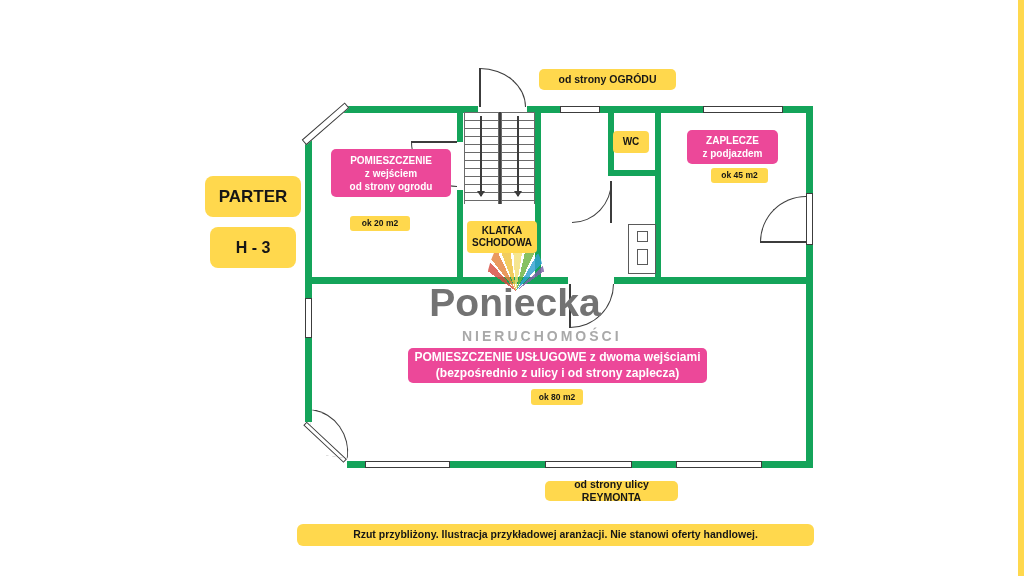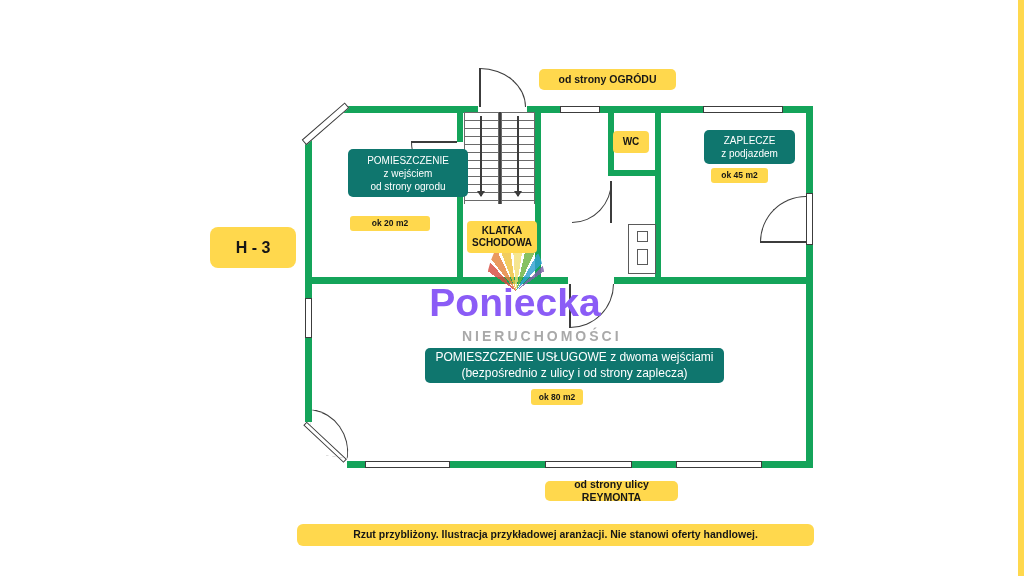--- a/index.html
+++ b/index.html
@@ -7,23 +7,23 @@
     position:relative; width:1024px; height:576px; background:#fff;
     font-family:"Liberation Sans", sans-serif; overflow:hidden;
   }
   .abs { position:absolute; box-sizing:border-box; }
   .yellow-pill {
     position:absolute; background:#ffd84d; color:#161616; font-weight:bold;
     display:flex; align-items:center; justify-content:center; text-align:center;
     border-radius:6px; box-sizing:border-box; line-height:1.25;
   }
   .green-pill {
-    position:absolute; background:#0f766e; color:#ffffff; font-weight:normal;
+    position:absolute; background:#ec4899; color:#ffffff; font-weight:bold;
     display:flex; align-items:center; justify-content:center; text-align:center;
-    border-radius:5px; box-sizing:border-box; line-height:1.3;margin-left:17px;
+    border-radius:5px; box-sizing:border-box; line-height:1.3;
   }
   .multi { white-space:pre-line; }
   .wall { position:absolute; background:#14a45a; }
   .window { position:absolute; background:#ffffff; border:1px solid #3c3c3c; box-sizing:border-box; }
   .leaf { position:absolute; background:#3c3c3c; }
   .leaf-panel { position:absolute; background:#ffffff; border:1px solid #3c3c3c; box-sizing:border-box; }
   .arc { position:absolute; box-sizing:border-box; border:0 solid #3c3c3c; }
   .arc.tr { border-top-width:1.5px; border-right-width:1.5px; border-top-right-radius:100% 100%; }
   .arc.tl { border-top-width:1.5px; border-left-width:1.5px; border-top-left-radius:100% 100%; }
   .arc.br { border-bottom-width:1.5px; border-right-width:1.5px; border-bottom-right-radius:100% 100%; }
@@ -45,34 +45,35 @@
     background:conic-gradient(from -55deg at 50% 100%,
       #d64b40 0 13deg, transparent 13deg 17deg,
       #e5833c 17deg 30deg, transparent 30deg 34deg,
       #efc13b 34deg 47deg, transparent 47deg 51deg,
       #f3e077 51deg 64deg, transparent 64deg 68deg,
       #6cb33f 68deg 81deg, transparent 81deg 85deg,
       #2f9fd0 85deg 98deg, transparent 98deg 102deg,
       #7d5fa8 102deg 110deg, transparent 110deg 360deg);
   }
   .brand-text {
-    position:absolute; color:#8b5cf6; font-weight:bold; text-align:center;
+    position:absolute; color:#737373; font-weight:bold; text-align:center;
   }
   .brand-sub {
     position:absolute; color:#a9a9a9; font-weight:bold; text-align:center; letter-spacing:3px;
   }
 </style>
 </head>
 <body>
 
 <div id="canvas">
 
 
   <div class="yellow-pill" style="left:539px;top:69px;width:137px;height:21px;font-size:10.5px;border-radius:5px;">od strony OGRÓDU</div>
 
+  <div class="yellow-pill" style="left:205px;top:176px;width:96px;height:41px;font-size:17px;border-radius:8px;">PARTER</div>
   <div class="yellow-pill" style="left:210px;top:227px;width:86px;height:41px;font-size:16px;border-radius:8px;">H - 3</div>
 
   <div class="wall" style="left:343px;top:106px;width:135px;height:7px;"></div>
   <div class="wall" style="left:527px;top:106px;width:33px;height:7px;"></div>
   <div class="wall" style="left:600px;top:106px;width:103px;height:7px;"></div>
   <div class="wall" style="left:783px;top:106px;width:30px;height:7px;"></div>
 
   <div class="wall" style="left:305px;top:140px;width:7px;height:158px;"></div>
   <div class="wall" style="left:305px;top:338px;width:7px;height:84px;"></div>
 
@@ -132,21 +133,21 @@
     <div class="fixture" style="left:8px;top:24px;width:11px;height:16px;"></div>
   </div>
 
   <div class="fan" style="left:486px;top:235px;width:60px;height:56px;"></div>
   <div class="brand-text" style="left:405px;top:281px;width:220px;font-size:39px;">Poniecka</div>
   <div class="brand-sub" style="left:462px;top:328px;width:152px;font-size:14px;">NIERUCHOMOŚCI</div>
 
   <div class="green-pill multi" style="left:331px;top:149px;width:120px;height:48px;font-size:10px;">POMIESZCZENIE
 z wejściem
 od strony ogrodu</div>
-  <div class="yellow-pill" style="left:350px;top:216px;width:80px;height:15px;font-size:8.5px;border-radius:3px;">ok 20 m2</div>
+  <div class="yellow-pill" style="left:350px;top:216px;width:60px;height:15px;font-size:8.5px;border-radius:3px;">ok 20 m2</div>
 
   <div class="yellow-pill multi" style="left:467px;top:221px;width:70px;height:32px;font-size:10px;border-radius:4px;">KLATKA
 SCHODOWA</div>
 
   <div class="yellow-pill" style="left:613px;top:131px;width:36px;height:22px;font-size:10px;border-radius:4px;">WC</div>
 
   <div class="green-pill multi" style="left:687px;top:130px;width:91px;height:34px;font-size:10px;">ZAPLECZE
 z podjazdem</div>
   <div class="yellow-pill" style="left:711px;top:168px;width:57px;height:15px;font-size:8.5px;border-radius:3px;">ok 45 m2</div>
 

